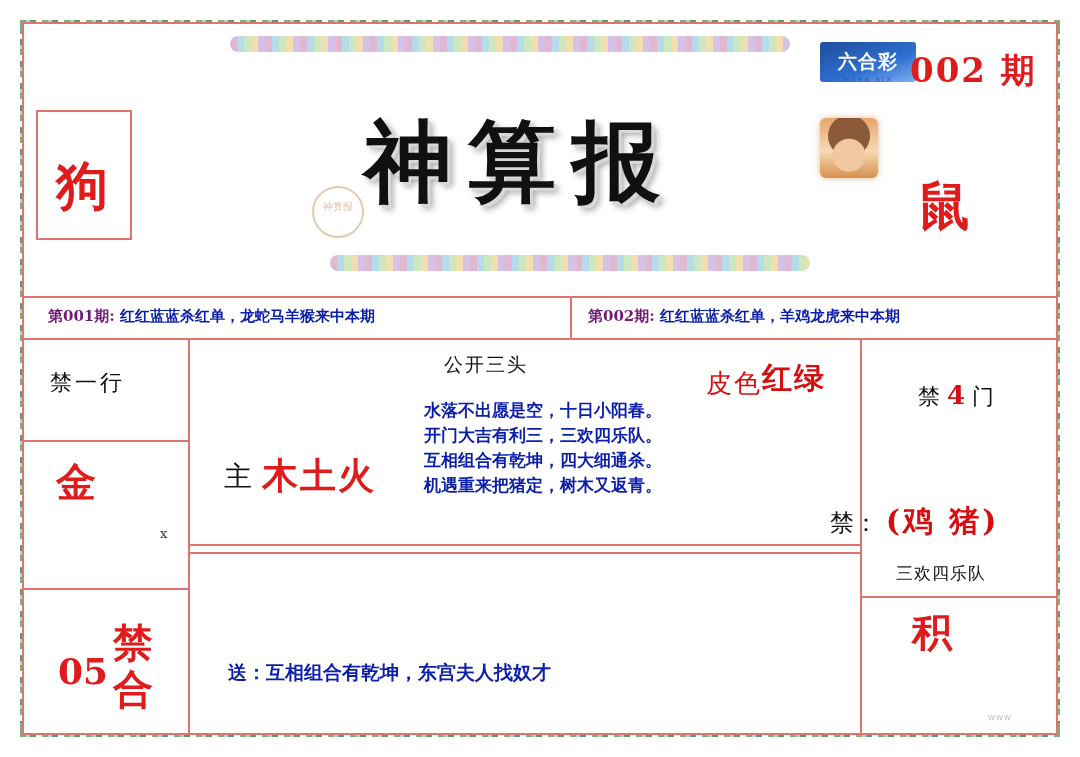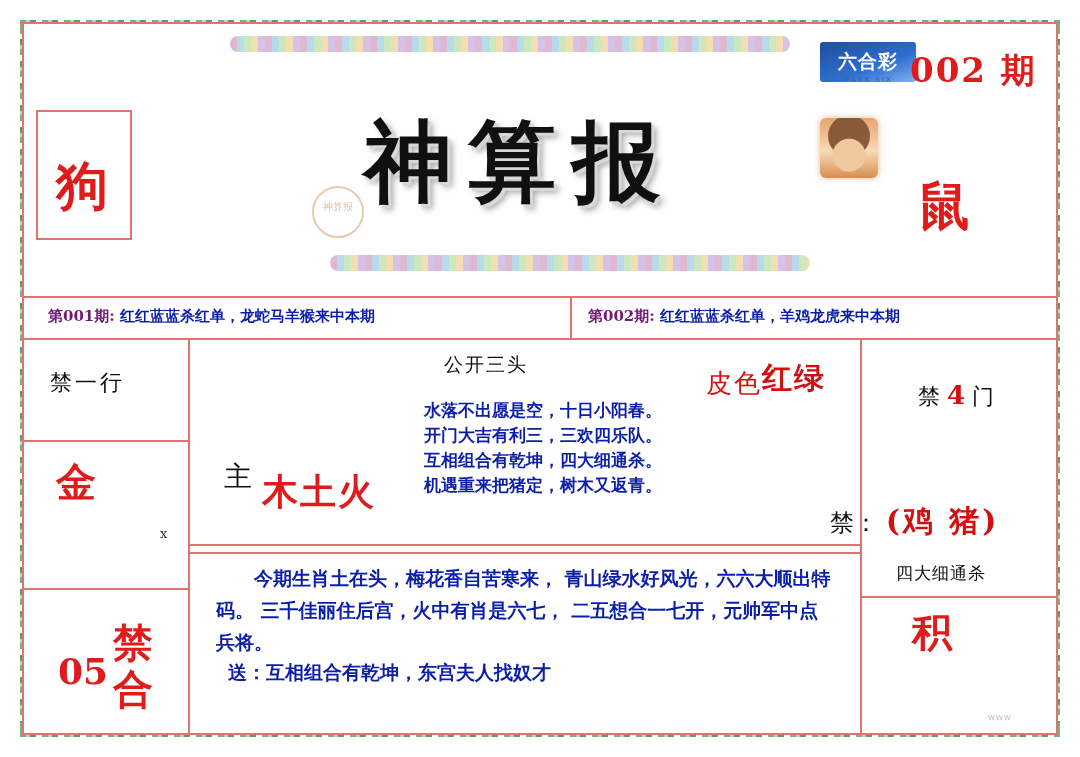--- a/index.html
+++ b/index.html
@@ -237,21 +237,20 @@
   }
   .zhu-value {
     position: absolute;
     left: 262px;
     top: 452px;
     font-size: 36px;
     font-weight: bold;
     color: #e01b1b;
     letter-spacing: 2px;
     white-space: nowrap;
-    margin-top: 16px;
   }
 
   .gongkai-label {
     position: absolute;
     left: 444px;
     top: 352px;
     font-size: 19px;
     color: #111111;
     letter-spacing: 2px;
     white-space: nowrap;
@@ -482,21 +481,20 @@
 
   <div class="rule-v" style="left:188px; top:544px; height:190px;"></div>
   <div class="rule-v" style="left:860px; top:544px; height:190px;"></div>
   <div class="rule-h" style="left:188px; top:552px; width:672px;"></div>
   <div class="rule-h" style="left:860px; top:596px; width:196px;"></div>
   <div class="rule-h" style="left:24px; top:588px; width:164px;"></div>
 
   <div class="bottom-num">05</div>
   <div class="bottom-jinhe">禁合</div>
 
-  <div class="body-text">今期生肖土在头，梅花香自苦寒来， 青山绿水好风光，六六大顺出特码。 三千佳丽住后宫，火中有肖是六七， 二五想合一七开，元帅军中点兵将。</div>
   <div class="song-text">送：互相组合有乾坤，东宫夫人找奴才</div>
 
-  <div class="yizi">四大细通杀</div>
+  <div class="yizi">三欢四乐队</div>
   <div class="ji-char">积</div>
 
   <div class="watermark">WWW</div>
 
 </div>
 
 </body></html>

